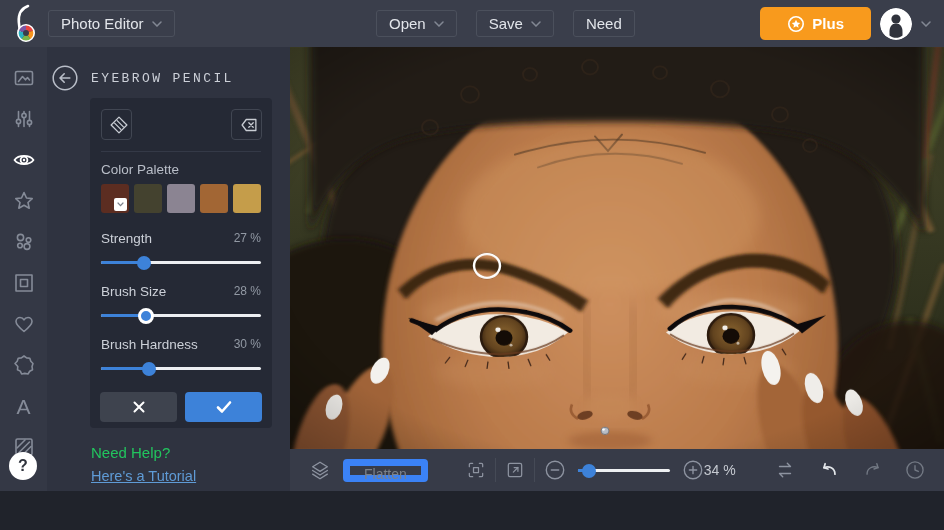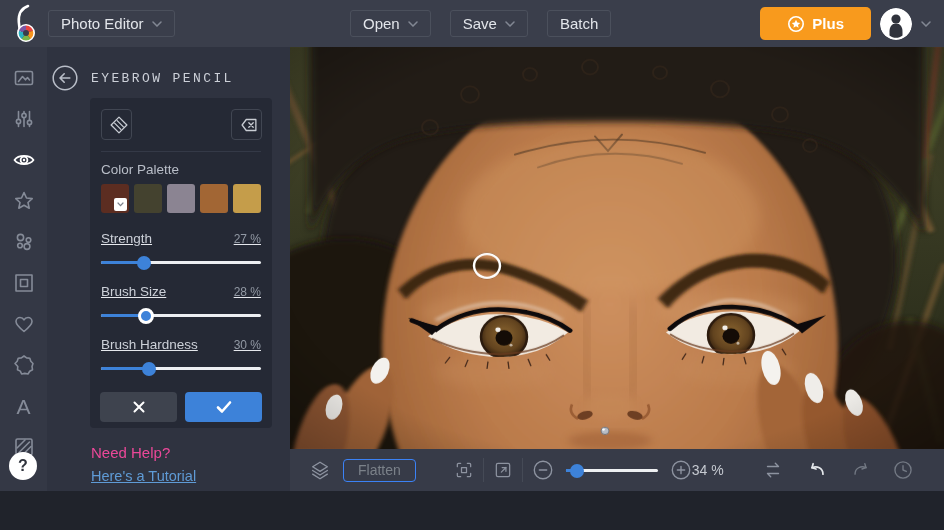--- a/index.html
+++ b/index.html
@@ -6,21 +6,21 @@
   *{box-sizing:border-box;}
   .app{width:944px;height:491px;overflow:hidden;display:flex;flex-direction:column;
        font-family:"Liberation Sans",sans-serif;color:#e6e8ed;user-select:none;}
 
   
   .topbar{height:47px;background:#3a3e4b;display:flex;align-items:center;position:relative;flex:0 0 47px;z-index:5;}
   .logo{margin-left:9px;width:34px;height:40px;flex:0 0 auto;}
   .tb-btn{height:27px;border:1px solid #4b505c;border-radius:3px;display:flex;align-items:center;
           padding:0 12px;gap:8px;font-size:15px;color:#e2e5ea;background:transparent;cursor:pointer;white-space:nowrap;}
   .pe-btn{margin-left:5px;}
-  .tb-center{position:absolute;left:350px;top:10px;display:flex;gap:19px;}
+  .tb-center{position:absolute;left:376px;top:10px;display:flex;gap:19px;}
   .tb-right{position:absolute;right:13px;top:0;height:47px;display:flex;align-items:center;gap:9px;}
   .plus-btn{height:33px;padding:0 27px;background:#f89a1d;border:none;border-radius:5px;color:#fff;
             font-weight:700;font-size:15px;display:flex;align-items:center;gap:7px;cursor:pointer;
             font-family:"Liberation Sans",sans-serif;}
   .avatar{width:32px;height:32px;border-radius:50%;overflow:hidden;flex:0 0 auto;cursor:pointer;}
   .chev{opacity:.75}
 
   
   .main{flex:1;display:flex;min-height:0;}
 
@@ -45,50 +45,50 @@
             background:transparent;cursor:pointer;}
   .tool-btn svg{stroke:#c9cdd4;fill:none;stroke-width:1.4;stroke-linecap:round;stroke-linejoin:round;}
   .card-div{height:1px;background:#343947;margin:11px 11px 0;}
   .cp-label{margin:10px 11px 0;font-size:13.5px;color:#b9bec8;}
   .swatches{display:flex;gap:5.5px;margin:7px 11px 0;}
   .swatch{width:29px;height:29px;border-radius:3px;position:relative;cursor:pointer;}
   .sw-chip{position:absolute;right:2px;bottom:2px;width:13px;height:13px;background:#fff;border-radius:2px;
            display:grid;place-items:center;}
   .slider-row{margin:14px 11px 0;}
   .slider-row.first{margin-top:18px;}
-  .sl-head{display:flex;justify-content:space-between;align-items:center;text-decoration:underline;}
+  .sl-head{display:flex;justify-content:space-between;align-items:flex-start;}
   .sl-label{font-size:13.5px;color:#ccd0d8;}
   .sl-val{font-size:12px;color:#9299a4;}
   .range{margin-top:8px;position:relative;height:16px;cursor:pointer;}
   .range .track{position:absolute;left:0;right:0;top:7px;height:3px;background:#edeff2;border-radius:2px;}
   .range .fill{position:absolute;left:0;top:7px;height:3px;width:var(--pct,30%);background:#3d82d9;border-radius:2px;}
   .range .thumb{position:absolute;top:1.5px;left:var(--pct,30%);width:14px;height:14px;margin-left:-7px;
                 border-radius:50%;background:#3d82d9;}
   .range.ringed .thumb{width:16px;height:16px;margin-left:-8px;top:.5px;border:3px solid #fff;}
   .actions{display:flex;gap:8px;margin:auto 10px 6px;}
   .abtn{flex:1;height:30px;border:none;border-radius:4px;display:grid;place-items:center;cursor:pointer;}
   .abtn svg{stroke:#fff;fill:none;stroke-linecap:round;stroke-linejoin:round;}
   .abtn.cancel{background:#3e434e;}
   .abtn.apply{background:#3d82d9;}
   .help-sec{position:absolute;left:44px;top:397px;}
-  .help-head{font-size:15px;color:#ec4899;}
+  .help-head{font-size:15px;color:#22c55e;}
   .tut-link{display:inline-block;margin-top:7px;font-size:14.5px;color:#5f9bd6;text-decoration:underline;cursor:pointer;}
 
   
   .canvas-col{flex:1;display:flex;flex-direction:column;min-width:0;}
   .photo-area{flex:1;position:relative;overflow:hidden;background:#2a2d36;}
   .photo-area svg{position:absolute;inset:0;display:block;}
 
   
   .bottombar{height:42px;flex:0 0 42px;background:#373b48;display:flex;align-items:center;padding-left:19px;}
   .bb-ic{display:grid;place-items:center;cursor:pointer;}
   .bb-ic svg{stroke:#8d93a0;fill:none;stroke-width:1.5;stroke-linecap:round;stroke-linejoin:round;}
   .bb-ic.bright svg{stroke:#e3e6ea;stroke-width:1.9;}
   .bb-ic.dim svg{stroke:#737984;}
-  .flatten-btn{margin-left:12px;height:23px;padding:0 14px;border:1px solid #3b82f6;border-radius:4px;
+  .flatten-btn{margin-left:12px;height:23px;padding:0 14px;border:7px solid #3b82f6;border-radius:4px;
                background:transparent;color:#7b8189;font-size:14px;cursor:default;font-family:"Liberation Sans",sans-serif;}
   .bb-div{width:1px;height:24px;background:#454a56;margin:0 9px;}
   .zoom-range{position:relative;width:92px;height:16px;margin-left:12px;cursor:pointer;}
   .zoom-range .track{position:absolute;left:0;right:0;top:7px;height:3px;background:#eef0f2;border-radius:2px;}
   .zoom-range .fill{position:absolute;left:0;top:7px;height:3px;width:var(--pct,12%);background:#3d82d9;}
   .zoom-range .thumb{position:absolute;top:1.5px;left:var(--pct,12%);margin-left:-7px;width:14px;height:14px;
                      border-radius:50%;background:#3d82d9;}
   .zoom-val{font-size:14px;color:#c6cad1;min-width:42px;}.ml12{margin-left:12px}.ml20{margin-left:20px}.ml22{margin-left:22px}
   .ml28{margin-left:28px}.ml38{margin-left:38px}
 </style>
@@ -124,21 +124,21 @@
             <path d="M1,1 L5,5 L9,1" stroke="#9aa0ac" stroke-width="1.5" fill="none" stroke-linecap="round"></path>
           </svg>
       </button>
       <button class="tb-btn">
         <span>Save</span>
         <svg class="chev" width="10" height="6" viewBox="0 0 10 6">
             <path d="M1,1 L5,5 L9,1" stroke="#9aa0ac" stroke-width="1.5" fill="none" stroke-linecap="round"></path>
           </svg>
       </button>
       <button class="tb-btn">
-        <span>Batch</span>
+        <span>Need</span>
       </button>
     </div>
 
     <div class="tb-right">
       <button class="plus-btn">
         <svg width="18" height="18" viewBox="0 0 18 18">
           <circle cx="9" cy="9" r="7.2" fill="none" stroke="#fff" stroke-width="1.6"></circle>
           <path d="M9,4.8 L10.3,7.6 13.2,7.9 11,9.9 11.6,12.8 9,11.3 6.4,12.8 7,9.9 4.8,7.9 7.7,7.6 Z" fill="#fff"></path>
         </svg>
         <span>Plus</span>

